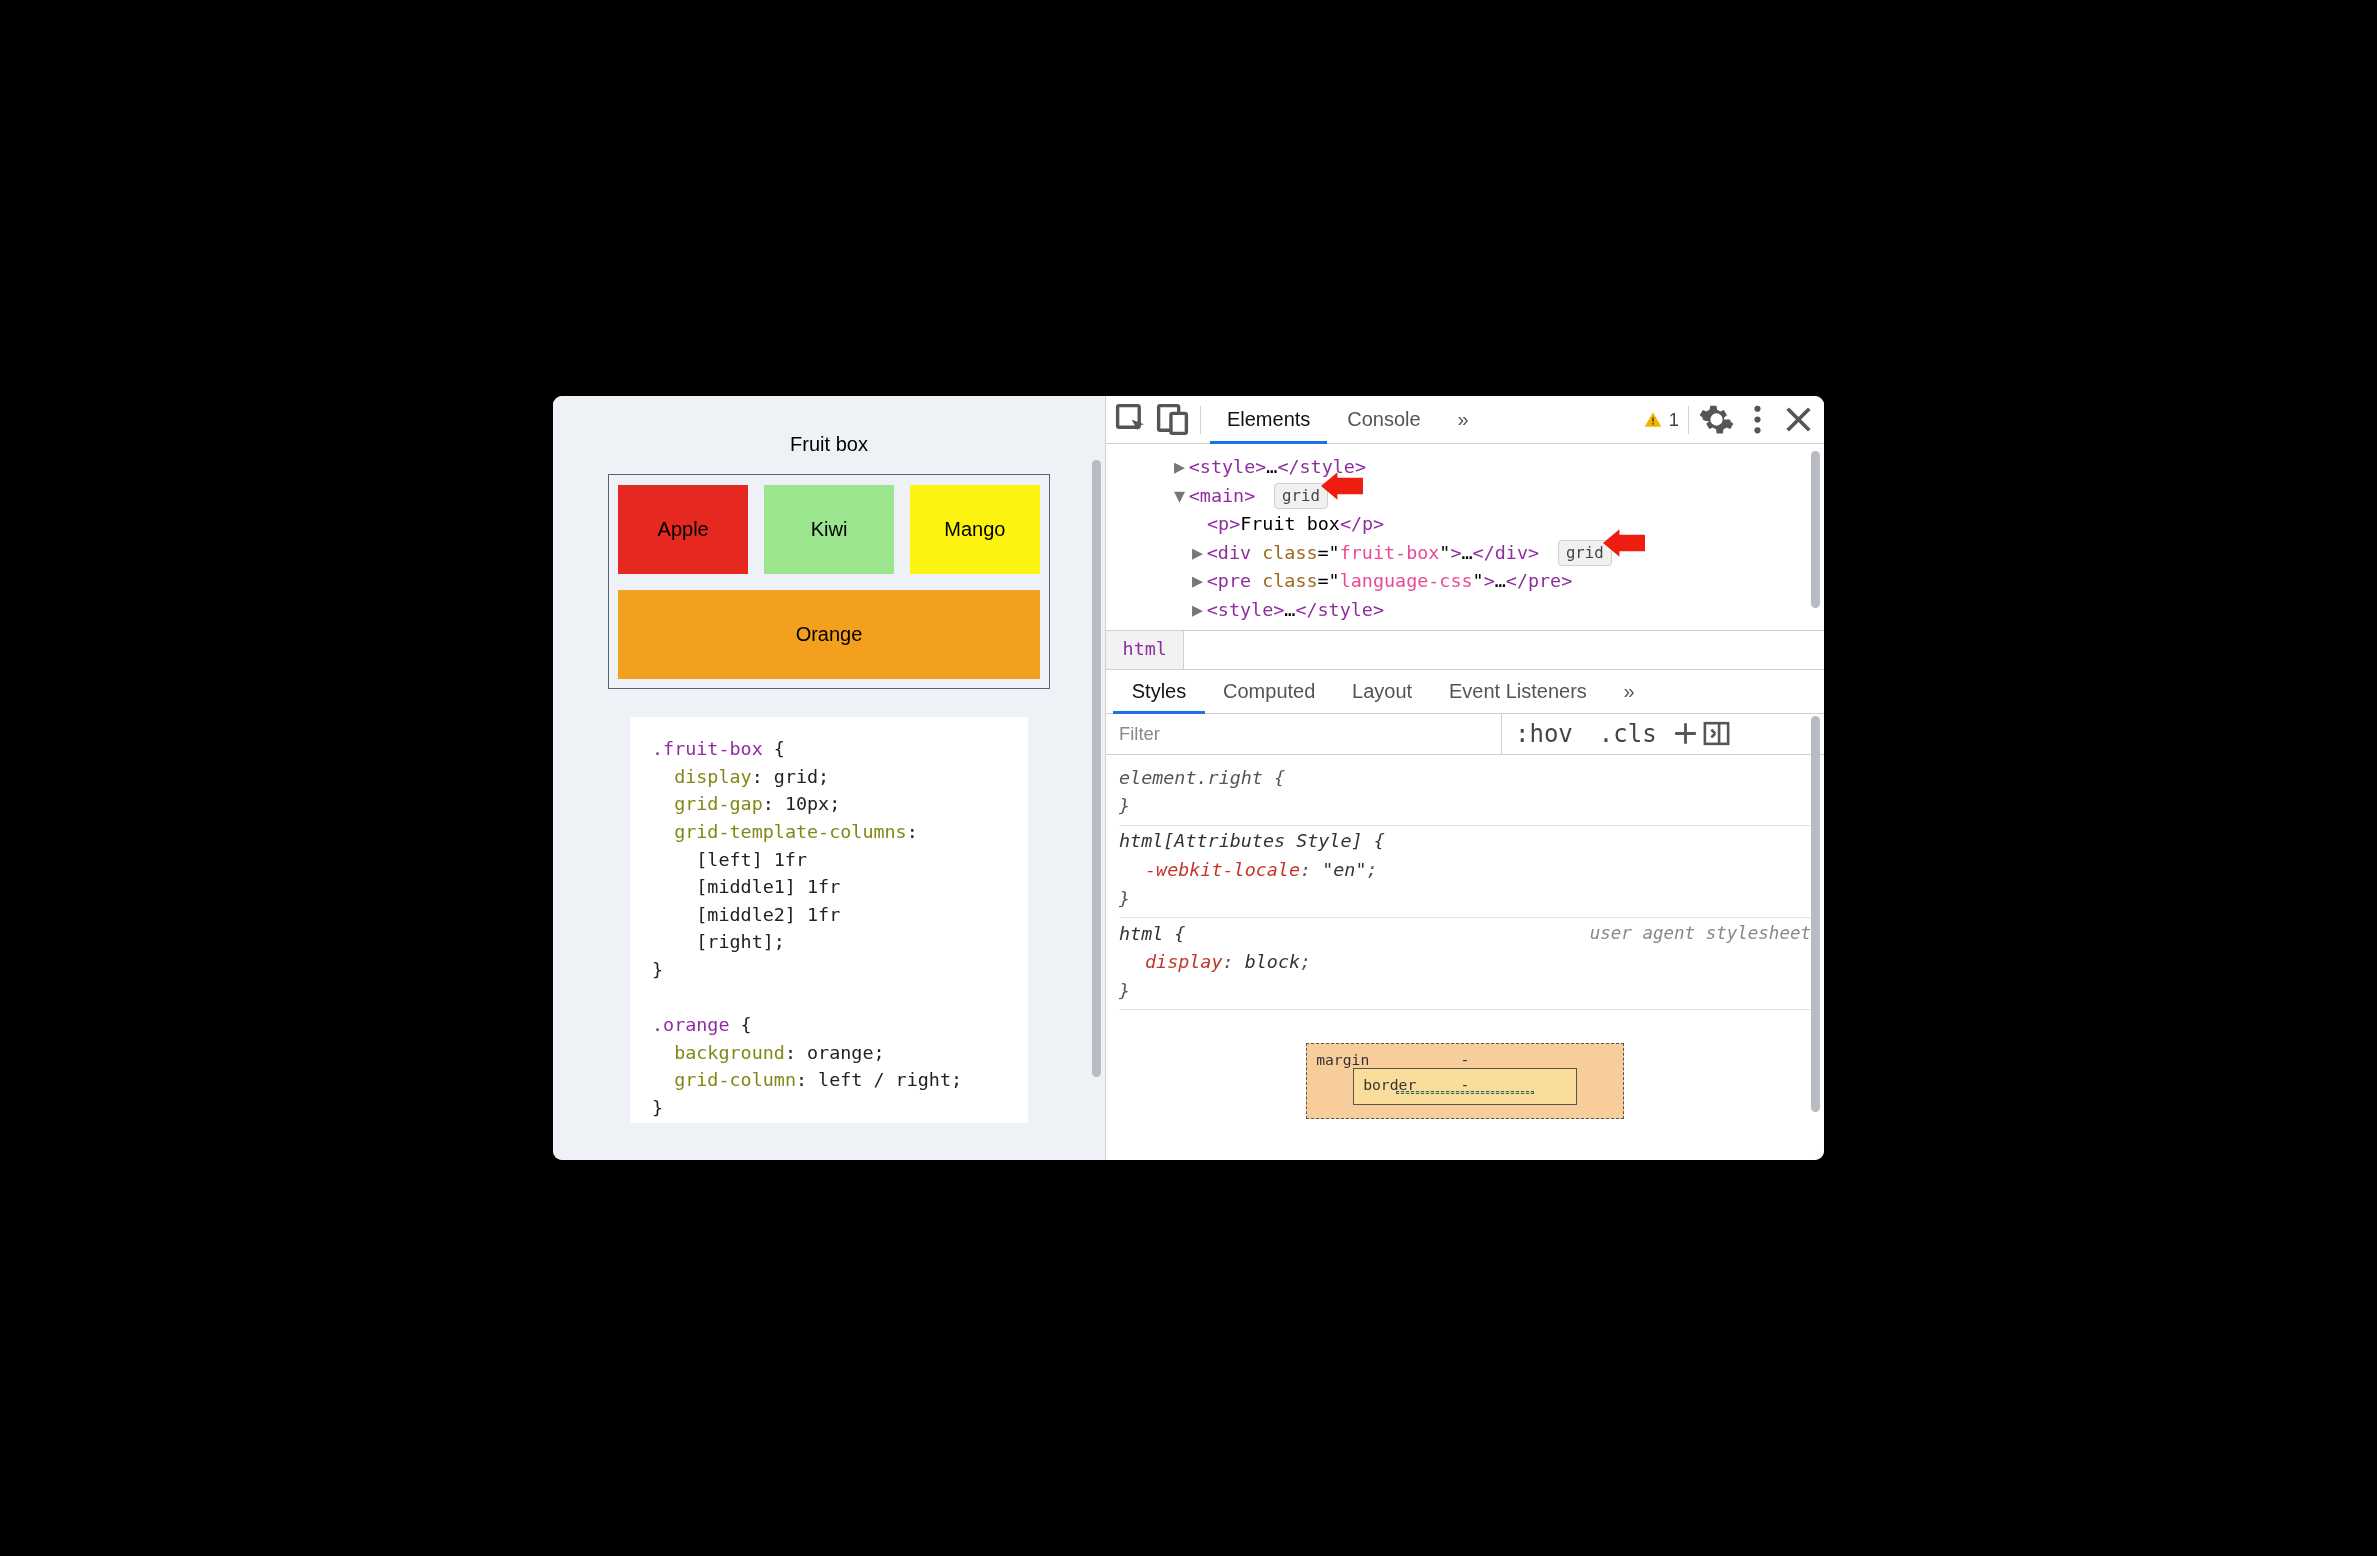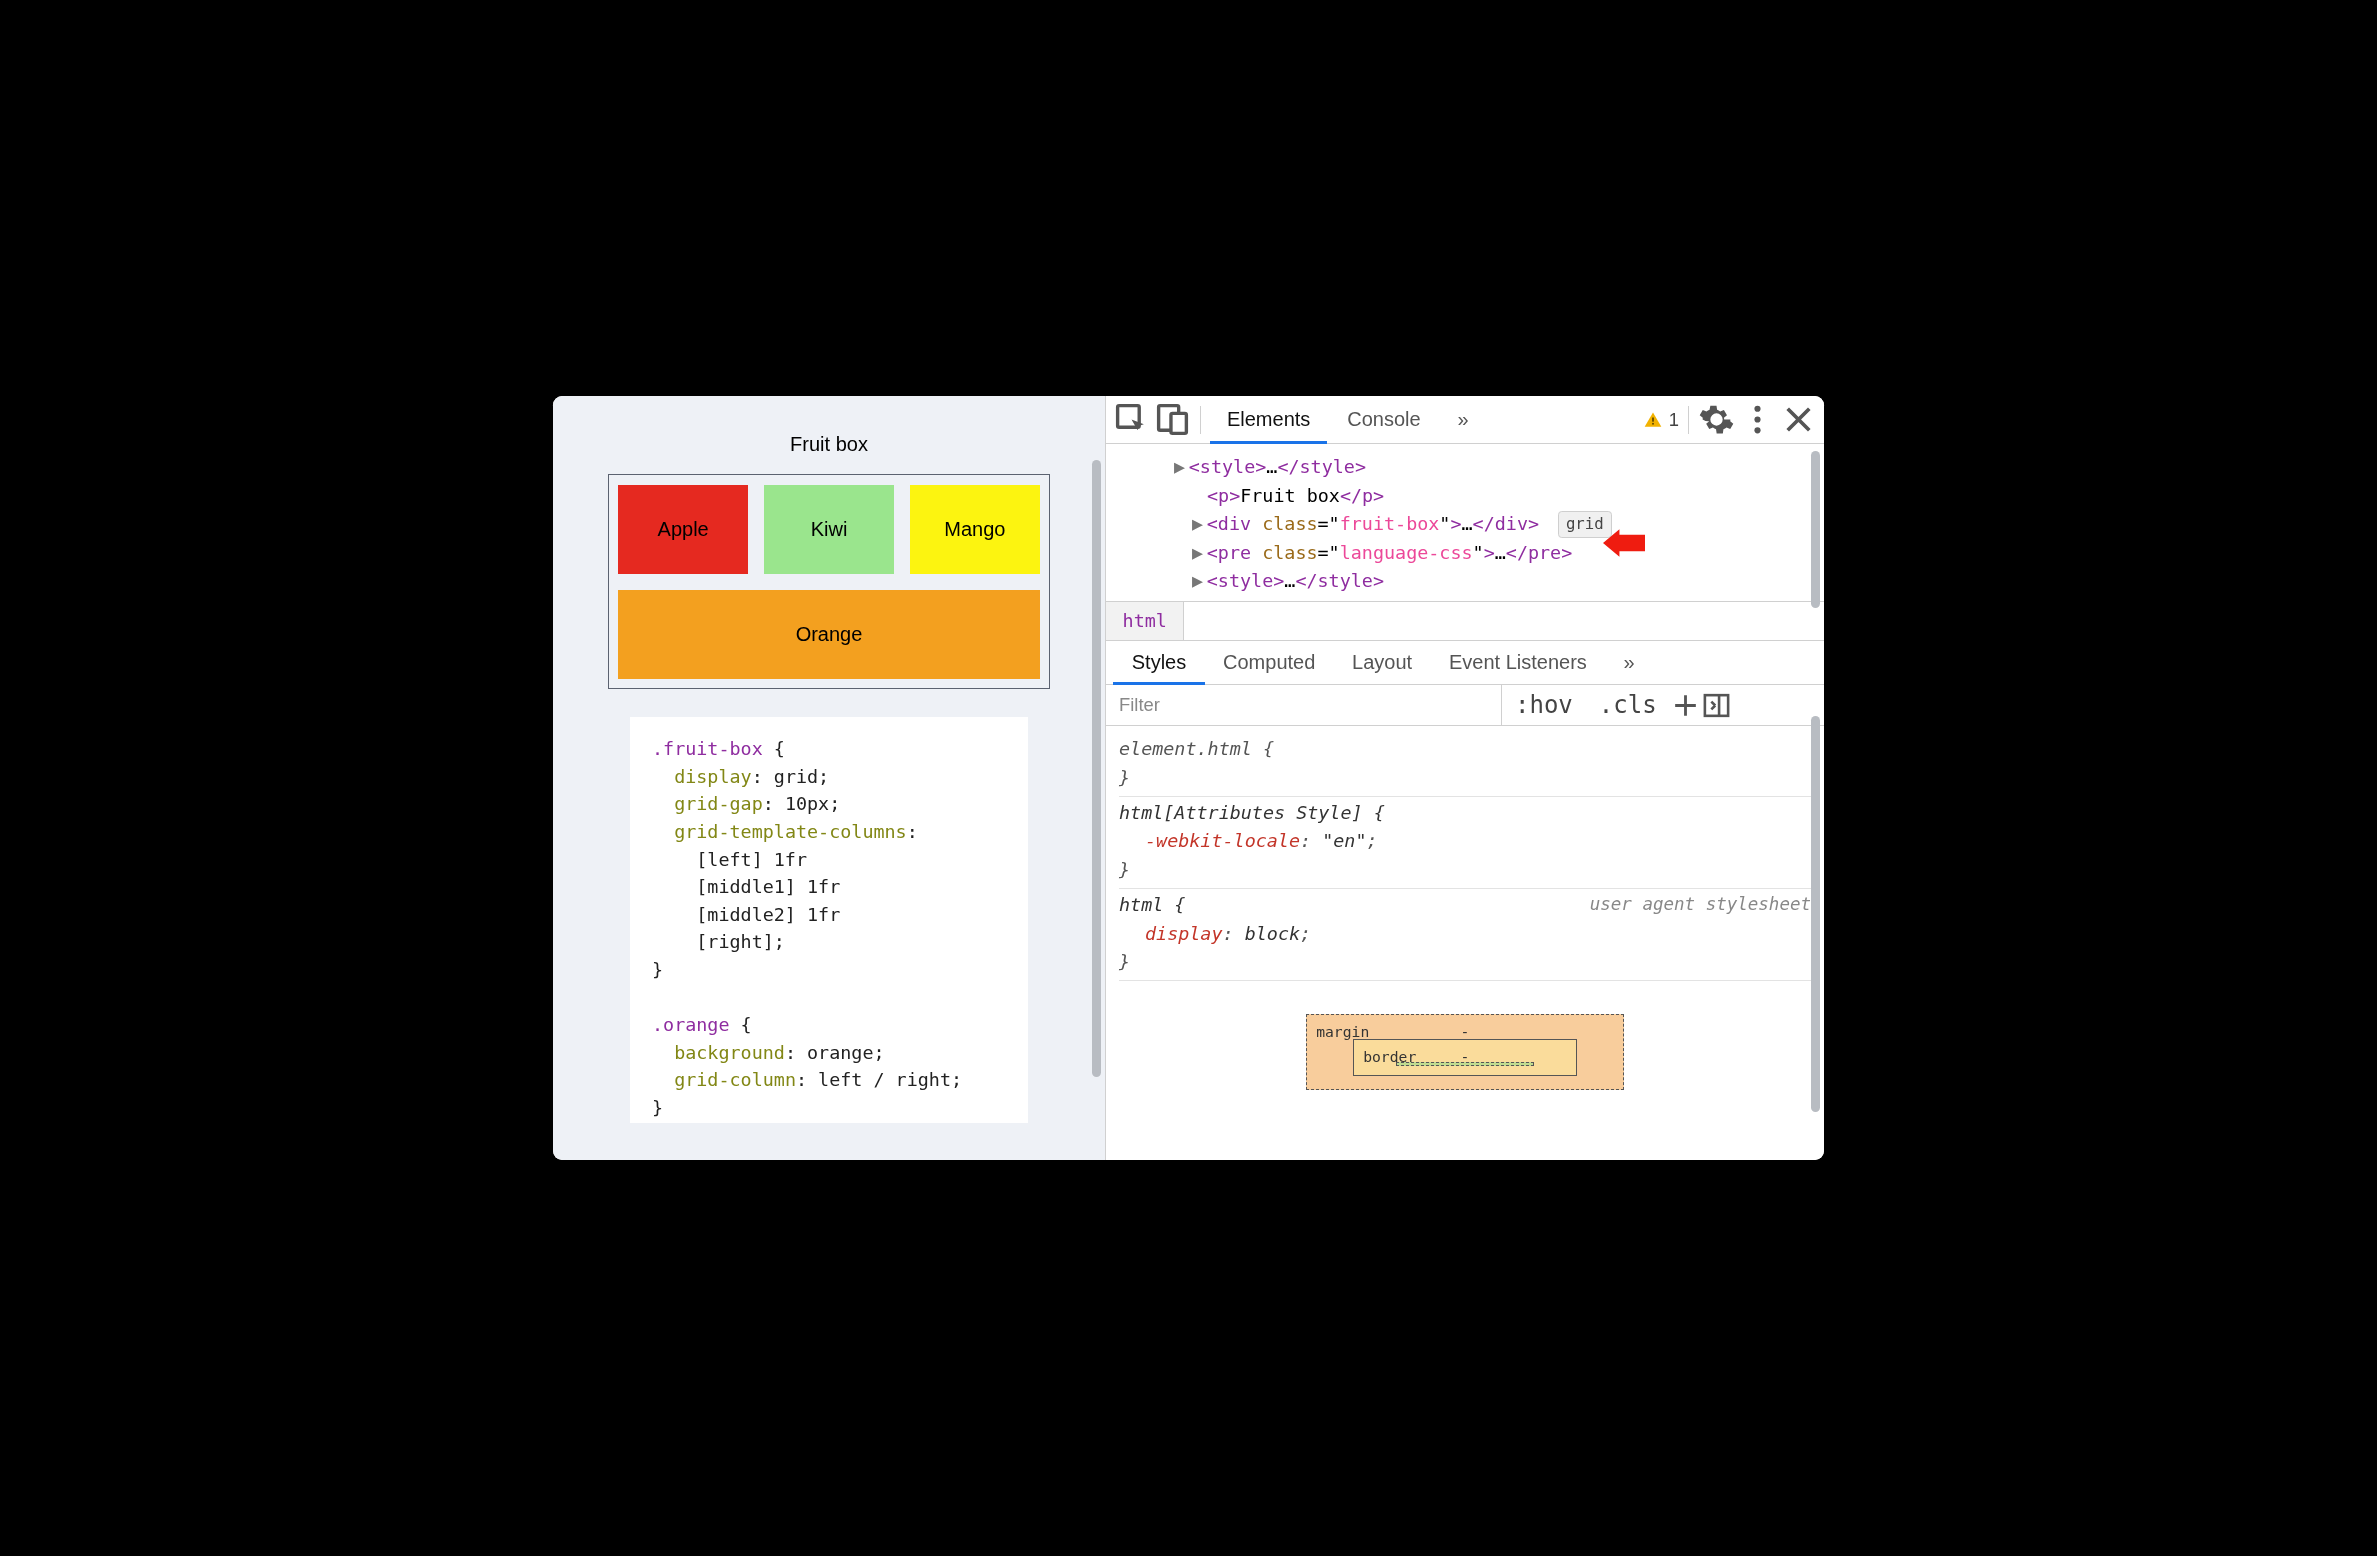--- a/index.html
+++ b/index.html
@@ -355,20 +355,29 @@
         <svg viewBox="0 0 24 24" stroke="currentColor" stroke-width="2.4">
             <path d="M5 5l14 14M19 5L5 19"></path>
           </svg>
       </div>
     </div>
 
     <div class="dom-tree">
       <div class="dom-line" style="padding-left:46px">
         <span class="tw">▶</span><span class="tag">&lt;style&gt;</span><span class="txt">…</span><span class="tag">&lt;/style&gt;</span>
       </div>
+      <div class="dom-line" style="padding-left:46px">
+        <span class="tw">▼</span><span class="tag">&lt;main&gt;</span>
+        <span class="pill">grid</span>
+        <span class="arrow-red" style="left:215px; top:28px">
+          <svg viewBox="0 0 46 30">
+              <path d="M46 6 H18 V0 L0 15 L18 30 V24 H46 Z" fill="#ef1c10"></path>
+            </svg>
+        </span>
+      </div>
       <div class="dom-line" style="padding-left:79px">
         <span class="tag">&lt;p&gt;</span><span class="txt">Fruit box</span><span class="tag">&lt;/p&gt;</span>
       </div>
       <div class="dom-line" style="padding-left:64px">
         <span class="tw">▶</span><span class="tag">&lt;div</span> <span class="attr">class</span><span class="txt">="</span><span class="aval">fruit-box</span><span class="txt">"</span><span class="tag">&gt;</span><span class="txt">…</span><span class="tag">&lt;/div&gt;</span>
         <span class="pill">grid</span>
         <span class="arrow-red" style="left:497px; top:85px">
           <svg viewBox="0 0 46 30">
               <path d="M46 6 H18 V0 L0 15 L18 30 V24 H46 Z" fill="#ef1c10"></path>
             </svg>
@@ -407,21 +416,21 @@
         <svg viewBox="0 0 24 24" fill="none" stroke="currentColor" stroke-width="2">
             <rect x="3" y="4" width="18" height="16"></rect>
             <path d="M14 4v16"></path>
             <path d="M11 12l-3-3m3 3l-3 3"></path>
           </svg>
       </div>
     </div>
 
     <div class="styles-body">
       <div class="rule-block">
-        <div class="italic">element.html {</div>
+        <div class="italic">element.right {</div>
         <div class="italic">}</div>
       </div>
       <div class="rule-block">
         <div><span class="italic sel2">html[Attributes Style] {</span></div>
         <div style="padding-left:26px"><span class="prop2">-webkit-locale</span><span class="italic">: </span><span class="val2">"en"</span><span class="italic">;</span></div>
         <div class="italic">}</div>
       </div>
       <div class="rule-block">
         <div>
           <span class="src-note">user agent stylesheet</span>

